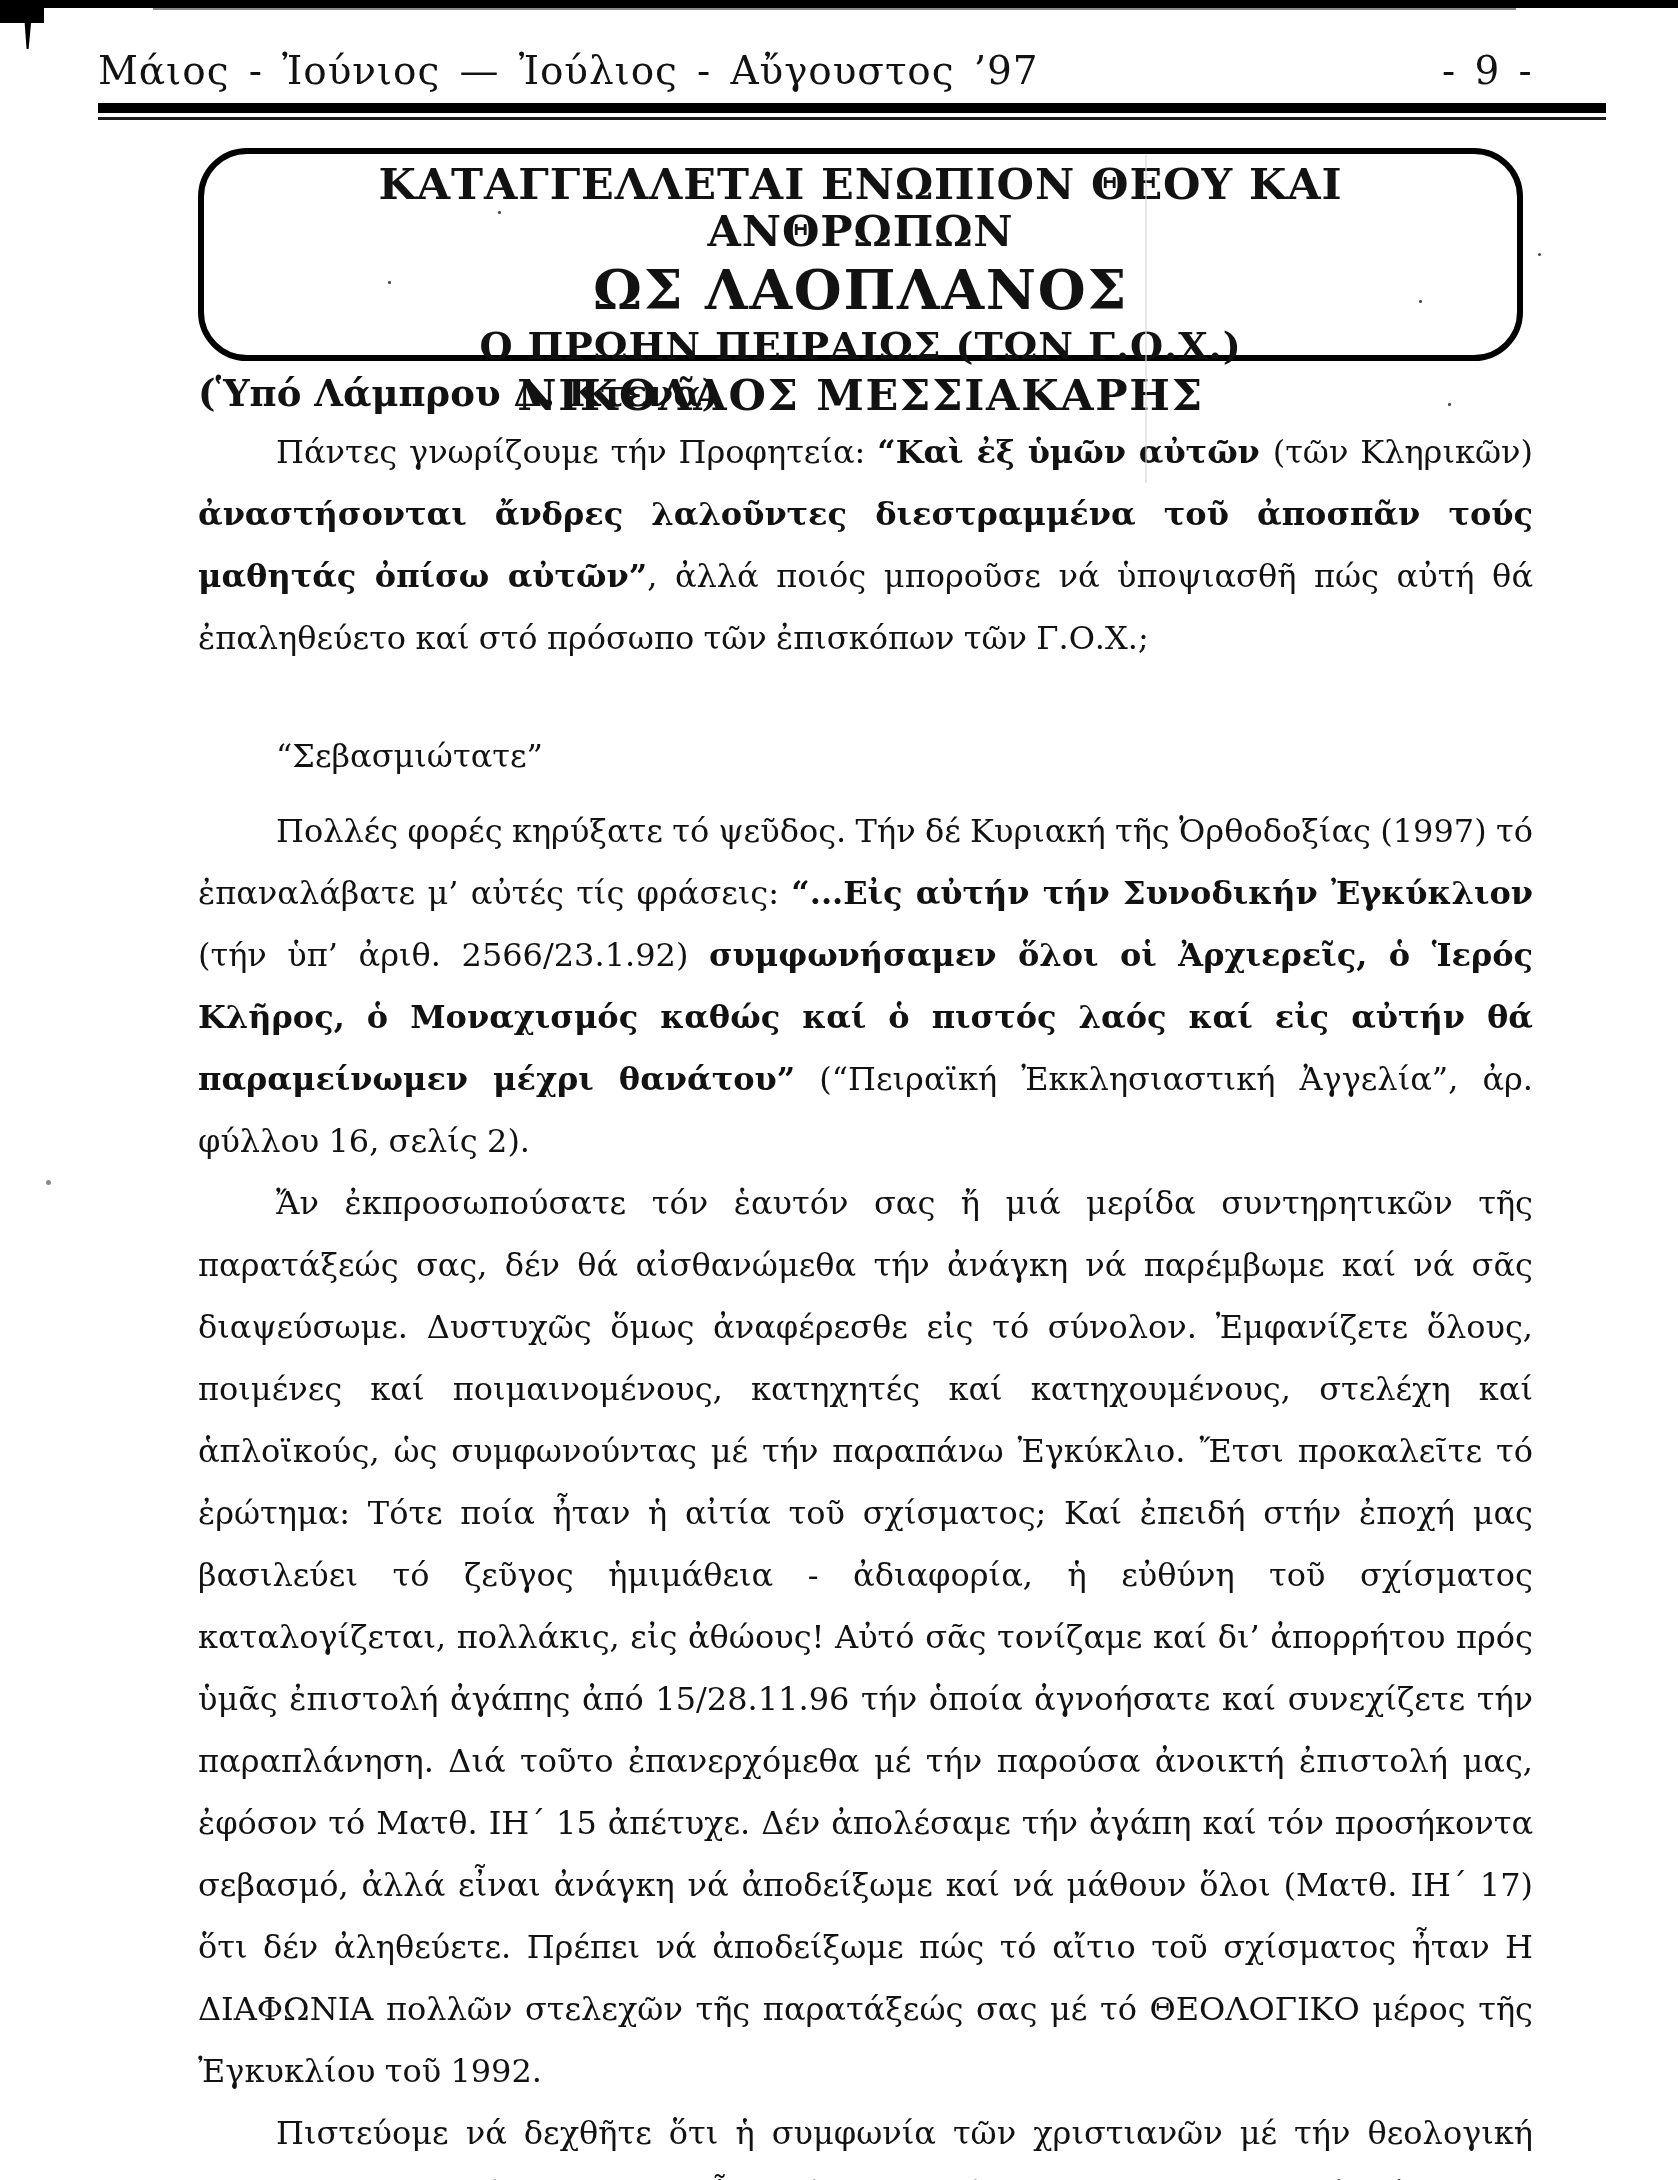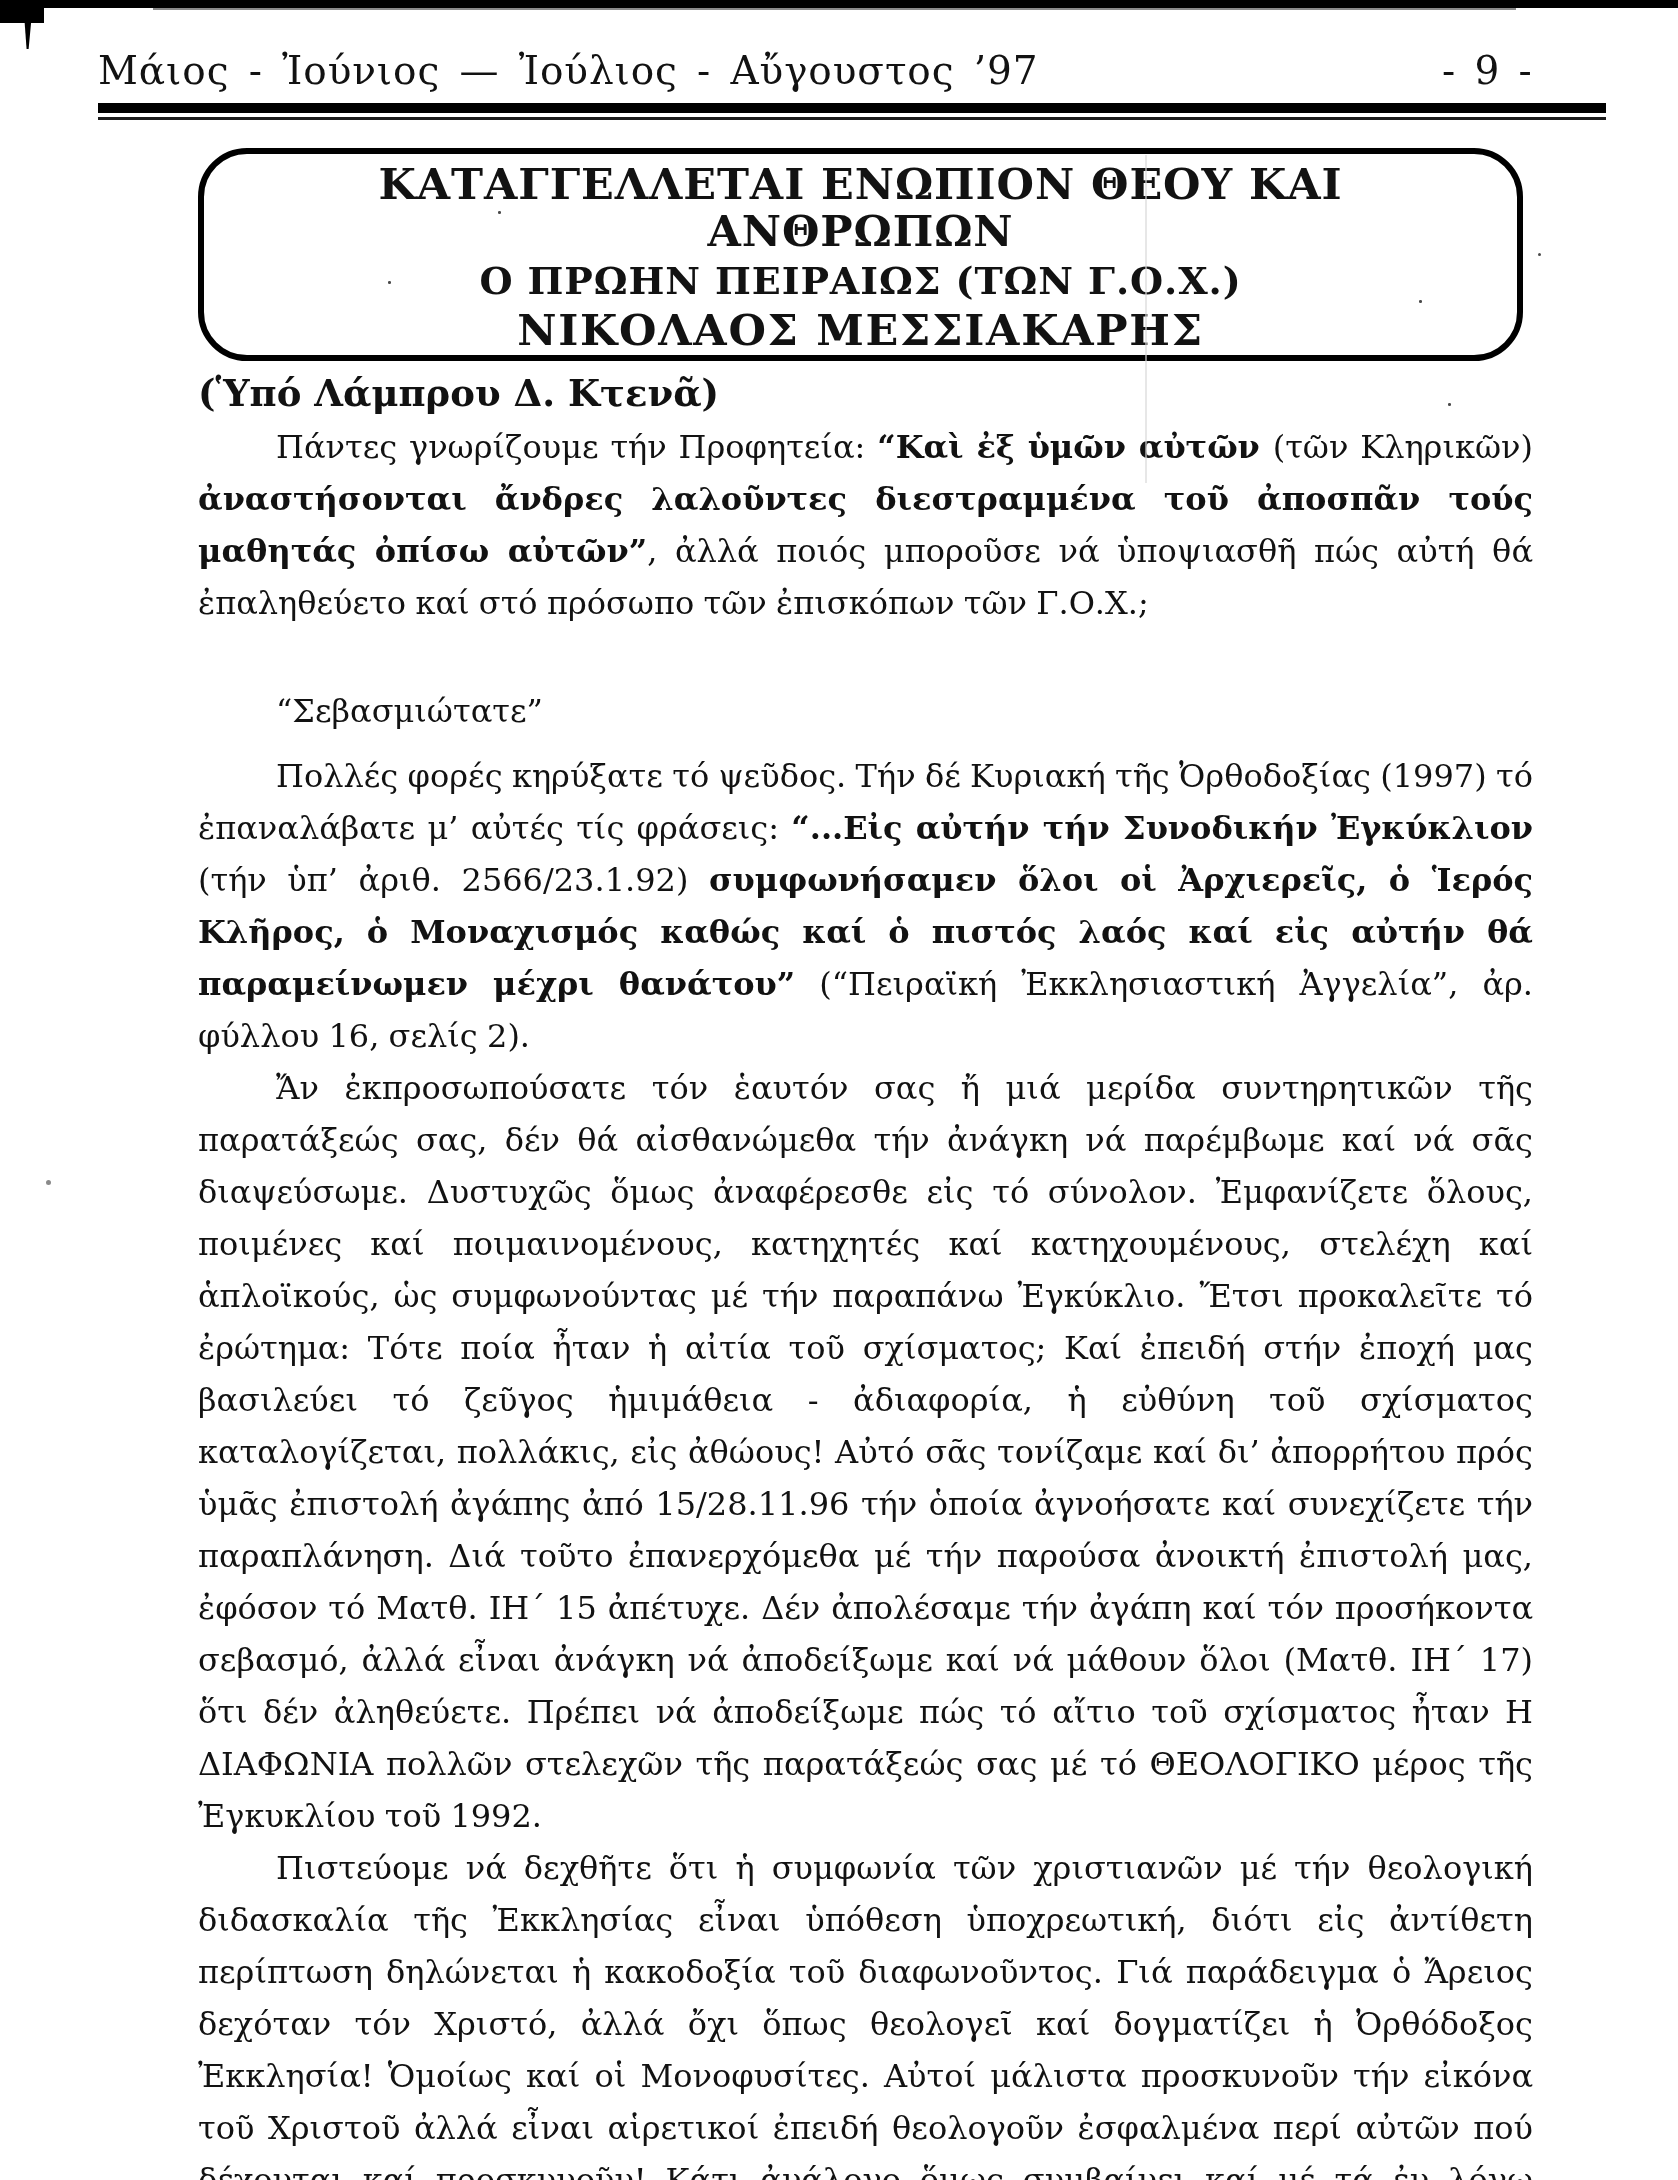--- a/index.html
+++ b/index.html
@@ -70,21 +70,21 @@
     text-align:left;
     font-weight:bold;
     font-size:37px;
   }
 
   
   .article{margin:5.1px 145px 0 198px;}
   .para{
     margin:0;
     font-size:32px;
-    line-height:52px;
+    line-height:62px;
     text-align:justify;
     text-indent:78px;
     word-spacing:-0.9px;
   }
   .para .b{font-weight:bold;}
   .para.salutation{margin-top:56px;margin-bottom:13.6px;}
 </style>
 </head>
 <body>
 
@@ -98,20 +98,21 @@
   <header class="masthead">
     <span class="issue">Μάιος - Ἰούνιος  —  Ἰούλιος - Αὔγουστος ’97</span>
     <span class="pageno">- 9 -</span>
   </header>
 
   <div class="rule thick"></div>
   <div class="rule thin"></div>
 
   <section class="title-box">
     <div class="tl tl1">ΚΑΤΑΓΓΕΛΛΕΤΑΙ ΕΝΩΠΙΟΝ ΘΕΟΥ ΚΑΙ ΑΝΘΡΩΠΩΝ</div>
+    <div class="tl tl2">ΩΣ ΛΑΟΠΛΑΝΟΣ</div>
     <div class="tl tl3">Ο ΠΡΩΗΝ ΠΕΙΡΑΙΩΣ (ΤΩΝ Γ.Ο.Χ.)</div>
     <div class="tl tl4">ΝΙΚΟΛΑΟΣ ΜΕΣΣΙΑΚΑΡΗΣ</div>
   </section>
 
   <div class="byline">(Ὑπό Λάμπρου Δ. Κτενᾶ)</div>
 
   <article class="article">
     <p class="para"><span>Πάντες γνωρίζουμε τήν Προφητεία: </span><span class="b">“Καὶ ἐξ ὑμῶν αὐτῶν </span><span>(τῶν Κληρικῶν) </span><span class="b">ἀναστήσονται ἄνδρες λαλοῦντες διεστραμμένα τοῦ ἀποσπᾶν τούς μαθητάς ὀπίσω αὐτῶν”</span><span>, ἀλλά ποιός μποροῦσε νά ὑποψιασθῆ πώς αὐτή θά ἐπαληθεύετο καί στό πρόσωπο τῶν ἐπισκόπων τῶν Γ.Ο.Χ.;</span></p>
     <p class="para salutation"><span>“Σεβασμιώτατε”</span></p>
     <p class="para"><span>Πολλές φορές κηρύξατε τό ψεῦδος. Τήν δέ Κυριακή τῆς Ὀρθοδοξίας (1997) τό ἐπαναλάβατε μ’ αὐτές τίς φράσεις: </span><span class="b">“...Εἰς αὐτήν τήν Συνοδικήν Ἐγκύκλιον </span><span>(τήν ὑπ’ ἀριθ. 2566/23.1.92) </span><span class="b">συμφωνήσαμεν ὅλοι οἱ Ἀρχιερεῖς, ὁ Ἱερός Κλῆρος, ὁ Μοναχισμός καθώς καί ὁ πιστός λαός καί εἰς αὐτήν θά παραμείνωμεν μέχρι θανάτου”</span><span> (“Πειραϊκή Ἐκκλησιαστική Ἀγγελία”, ἀρ. φύλλου 16, σελίς 2).</span></p>

